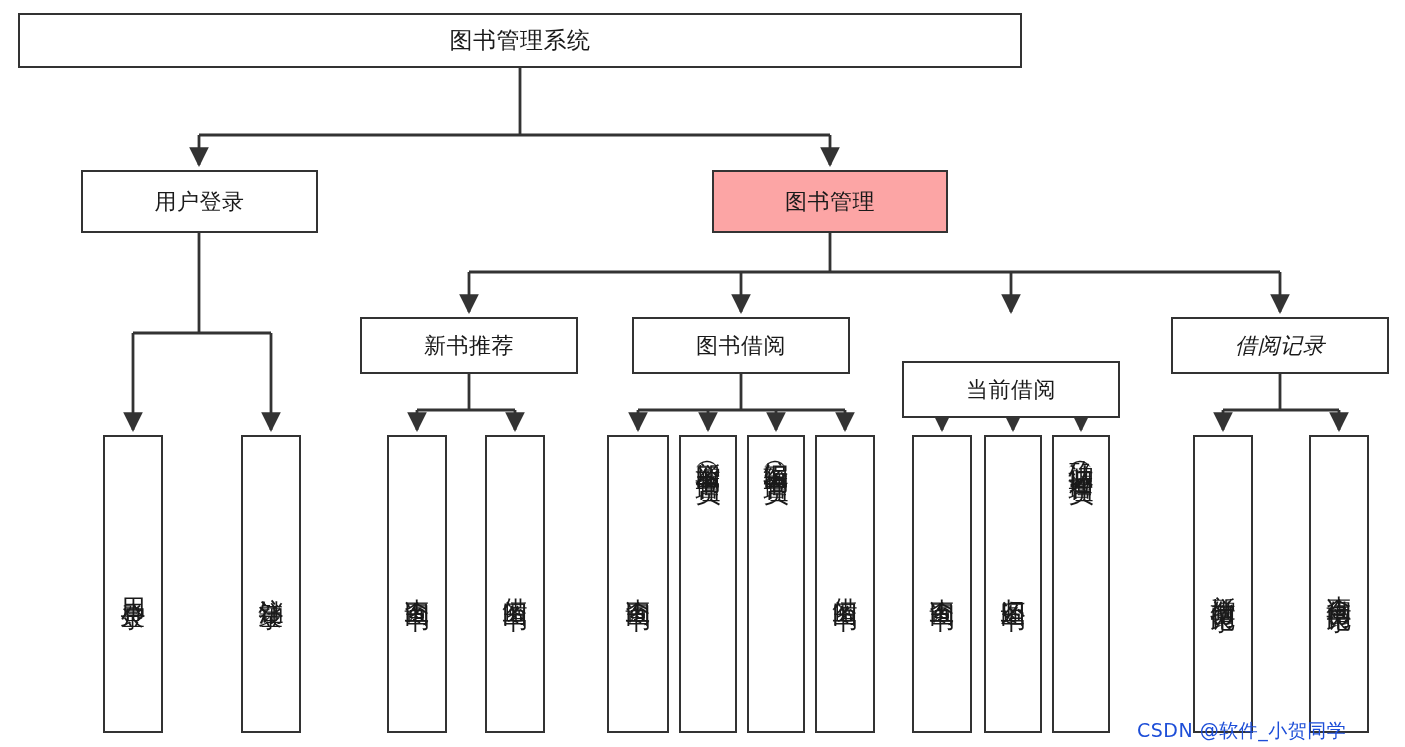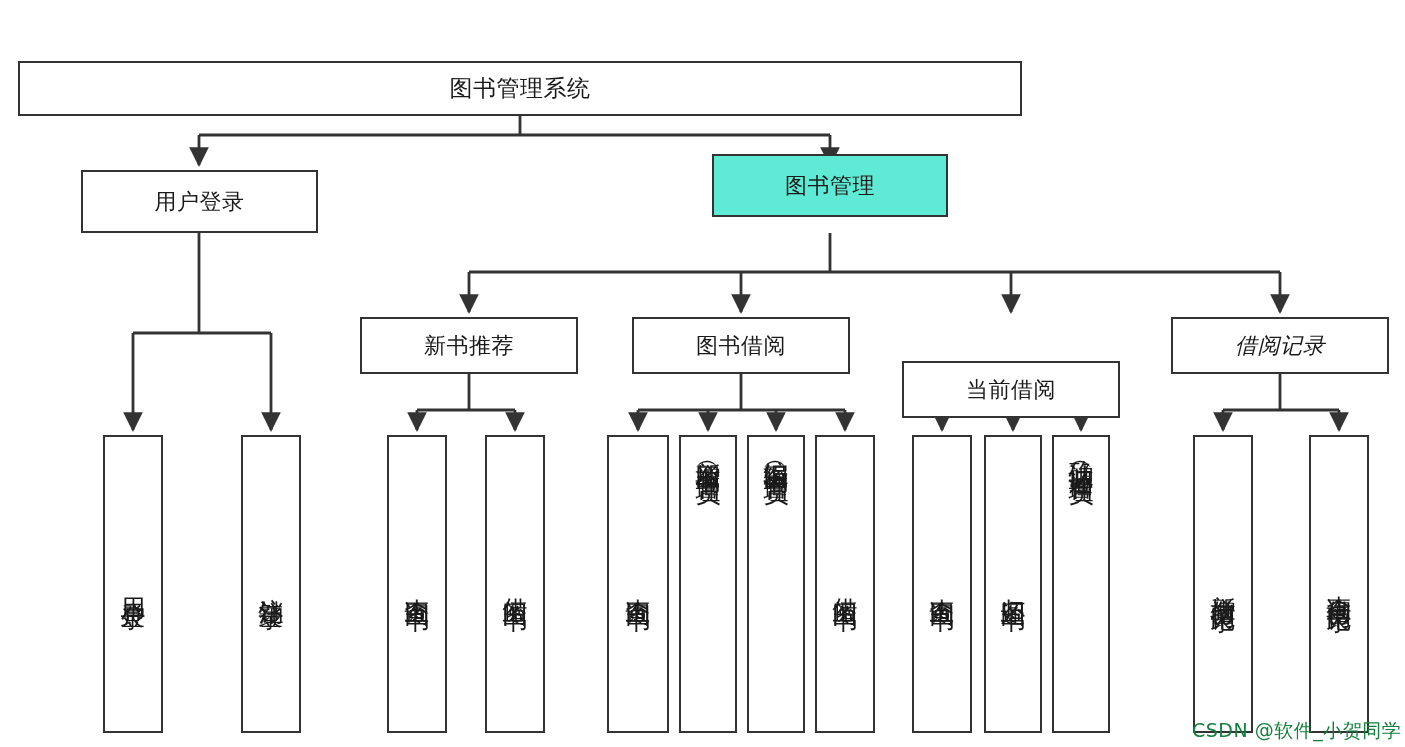--- a/index.html
+++ b/index.html
@@ -126,28 +126,28 @@
       <path d="M 1013 410 L 1013 430" marker-end="url(#arrow)"></path>
       <path d="M 1081 410 L 1081 430" marker-end="url(#arrow)"></path>
 
       <path d="M 1280 374 L 1280 410"></path>
       <path d="M 1223 410 L 1339 410"></path>
       <path d="M 1223 410 L 1223 430" marker-end="url(#arrow)"></path>
       <path d="M 1339 410 L 1339 430" marker-end="url(#arrow)"></path>
     </g>
   </svg>
 
-  <div class="node horiz root" style="left: 18px; top: 13px; width: 1004px; height: 55px; border-color: rgb(51, 51, 51); background: rgb(255, 255, 255); color: rgb(26, 26, 26); margin-top: 48px;">
+  <div class="node horiz root" style="left: 18px; top: 13px; width: 1004px; height: 55px; border-color: rgb(51, 51, 51); background: rgb(255, 255, 255); color: rgb(26, 26, 26);">
     <span class="label">图书管理系统</span>
   </div>
 
   <div class="node horiz" style="left: 81px; top: 170px; width: 237px; height: 63px; border-color: rgb(51, 51, 51); background: rgb(255, 255, 255); color: rgb(26, 26, 26);">
     <span class="label">用户登录</span>
   </div>
-  <div class="node horiz" style="left: 712px; top: 154px; width: 236px; height: 63px; border-color: rgb(51, 51, 51); background: #5eead4; color: rgb(26, 26, 26);">
+  <div class="node horiz" style="left: 712px; top: 170px; width: 236px; height: 63px; border-color: rgb(51, 51, 51); background: #fca5a5; color: rgb(26, 26, 26);">
     <span class="label">图书管理</span>
   </div>
 
   <div class="node horiz" style="left: 632px; top: 317px; width: 218px; height: 57px; border-color: rgb(51, 51, 51); background: rgb(255, 255, 255); color: rgb(26, 26, 26);">
     <span class="label">图书借阅</span>
   </div>
   <div class="node horiz" style="left: 360px; top: 317px; width: 218px; height: 57px; border-color: rgb(51, 51, 51); background: rgb(255, 255, 255); color: rgb(26, 26, 26);">
     <span class="label">新书推荐</span>
   </div>
   <div class="node horiz" style="left: 902px; top: 317px; width: 218px; height: 57px; border-color: rgb(51, 51, 51); background: rgb(255, 255, 255); color: rgb(26, 26, 26); margin-top: 44px;">
@@ -190,15 +190,15 @@
   <div class="node vert toptext" style="left: 1052px; top: 435px; width: 58px; height: 298px; border-color: rgb(51, 51, 51); background: rgb(255, 255, 255); color: rgb(26, 26, 26);">
     <span class="label">确认归还（管理员）</span>
   </div>
   <div class="node vert" style="left: 1193px; top: 435px; width: 60px; height: 298px; border-color: rgb(51, 51, 51); background: rgb(255, 255, 255); color: rgb(26, 26, 26);">
     <span class="label">新增借阅记录</span>
   </div>
   <div class="node vert" style="left: 1309px; top: 435px; width: 60px; height: 298px; border-color: rgb(51, 51, 51); background: rgb(255, 255, 255); color: rgb(26, 26, 26);">
     <span class="label">查询借阅记录</span>
   </div>
 
-  <div class="watermark" style="left: 1192px; top: 718px; color: #15803d;">CSDN @软件_小贺同学</div>
+  <div class="watermark" style="left: 1137px; top: 718px; color: #1d4ed8;">CSDN @软件_小贺同学</div>
 
 </div>
 
 </body></html>

